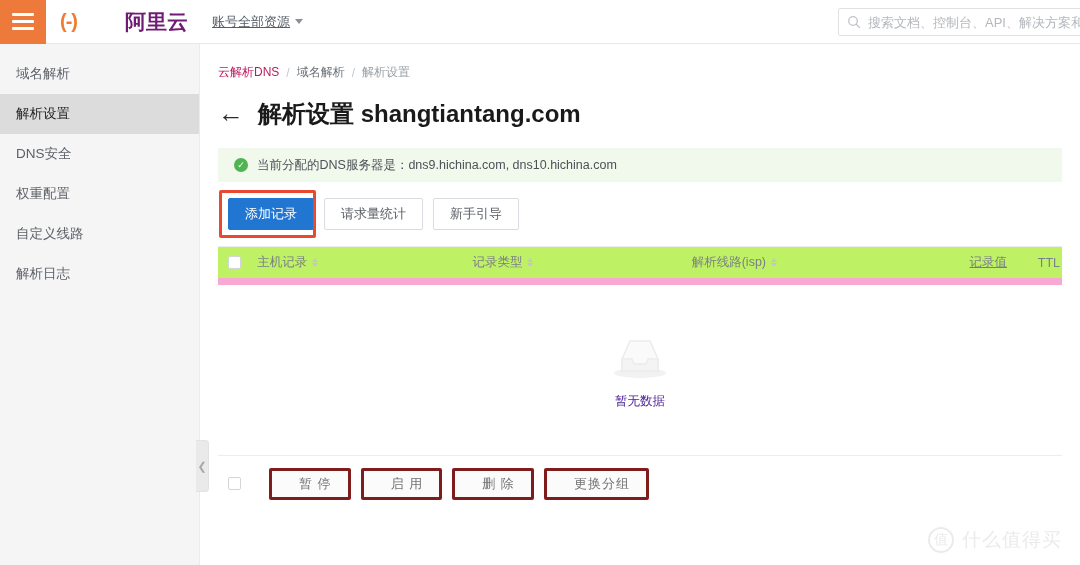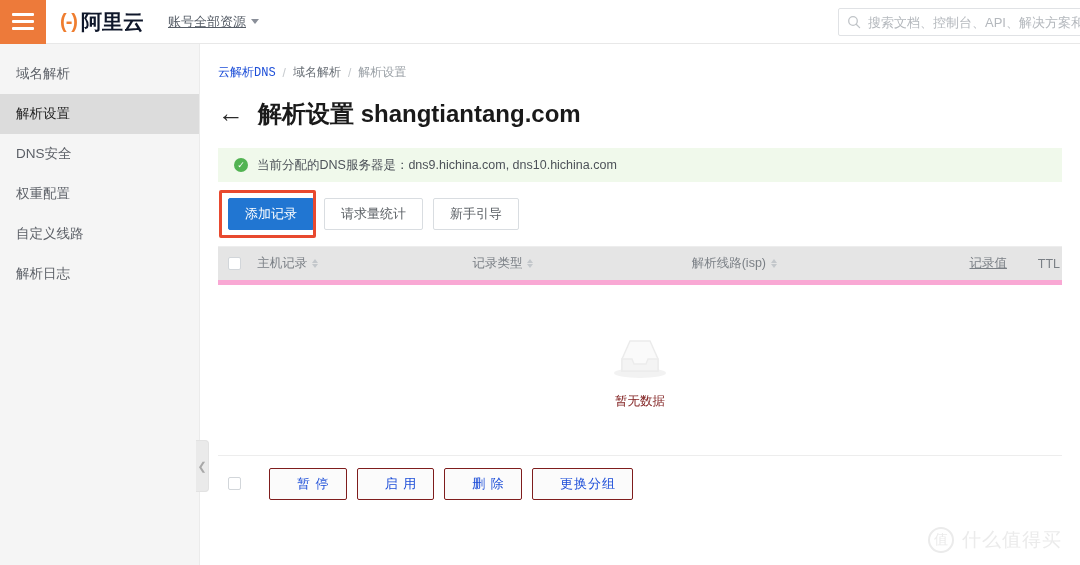--- a/index.html
+++ b/index.html
@@ -32,21 +32,21 @@
   .logo {
     margin-left: 14px;
     display: flex; align-items: center; gap: 4px;
     color: #ef7d2f; font-size: 21px; font-weight: bold;
     letter-spacing: 0px; white-space: nowrap;
   }
   .logo-mark {
     font-size: 20px; font-weight: bold; color: #ef7d2f;
     letter-spacing: -1px;
   }
-  .logo-text { font-size: 21px; font-weight: bold; color: #0f172a; }
+  .logo-text { font-size: 21px; font-weight: bold; color: #701a75; margin-left: 44px; }
   .acct-select {
     margin-left: 24px;
     font-size: 13px; color: #555c66;
     display: flex; align-items: center; gap: 5px;
     cursor: pointer; white-space: nowrap; text-decoration: underline;
   }
   .caret-down {
     width: 0; height: 0;
     border-left: 4.5px solid transparent;
     border-right: 4.5px solid transparent;
@@ -110,21 +110,21 @@
     background: #ffffff;
     padding: 0;
     overflow: hidden;
   }
   .breadcrumb {
     margin: 20px 0 0 18px;
     font-size: 12px; color: #9aa0a6;
     display: flex; align-items: center; gap: 7px;
   }
   .breadcrumb .bc-link { color: #6b7178; cursor: pointer; }
-  .breadcrumb .bc-link.bc-strong { color: #1d4ed8; font-family: Liberation Mono, monospace; }
+  .breadcrumb .bc-link.bc-strong { color: #be185d; }
   .breadcrumb .bc-sep { color: #c4c8cc; }
   .breadcrumb .bc-current { color: #9aa0a6; }
 
   .page-title-row {
     margin: 17px 0 0 18px;
     display: flex; align-items: center; gap: 14px;
   }
   .back-arrow {
     font-size: 26px; color: #2b2b2b; line-height: 1;
     cursor: pointer; font-weight: 300;
@@ -175,23 +175,23 @@
   }
 
   
   .table {
     margin: 16px 18px 0 18px;
     border-top: 1px solid #ededed;
   }
   .thead {
     display: flex; align-items: center;
     height: 38px;
-    border-bottom: 5px solid #f9a8d4;
+    border-bottom: 7px solid #f9a8d4;
     font-size: 12.5px; color: #7a7f85;
-    background: #e5e5e5;
+    background: #bef264;
   }
   .th { display: flex; align-items: center; gap: 5px; white-space: nowrap; }
   .th-check { width: 42px; padding-left: 10px; }
   .col-host  { width: 196px; }
   .col-type  { width: 240px; margin-left: 36px; }
   .col-line  { width: 230px; }
   .col-value { width: 115px; justify-content: flex-end; text-decoration: underline; }
   .col-ttl   { width: 60px; justify-content: flex-end; padding-right: 2px; }
   .chk {
     width: 13px; height: 13px;
@@ -210,33 +210,33 @@
   .sorter i.up   { border-bottom: 4px solid #c3c7cb; }
   .sorter i.down { border-top: 4px solid #c3c7cb; }
 
   .tbody-empty {
     height: 170px;
     display: flex; flex-direction: column;
     align-items: center; justify-content: center;
     gap: 10px;
   }
   .empty-ico { opacity: 1; }
-  .empty-text { font-size: 12.5px; color: #7f1d1d; }
+  .empty-text { font-size: 12.5px; color: #4c1d95; }
 
   
   .footbar {
     margin: 0 18px;
     border-top: 1px solid #ededed;
     height: 56px;
     display: flex; align-items: center; gap: 10px;
     padding-left: 10px;
   }
   .footbar .chk { margin-right: 18px; }
   .btn-disabled {
-    background: #fbfbfb; color: #1d4ed8; border: 1px solid #7f1d1d;
+    background: #fbfbfb; color: #737373; border: 3px solid #7f1d1d;
     cursor: not-allowed; letter-spacing: 1px; padding-left: 27px;
   }
 
   
   .watermark {
     position: absolute; right: 18px; bottom: 12px;
     display: flex; align-items: center; gap: 8px;
     color: #ebebeb; user-select: none;
   }
   .wm-circle {

